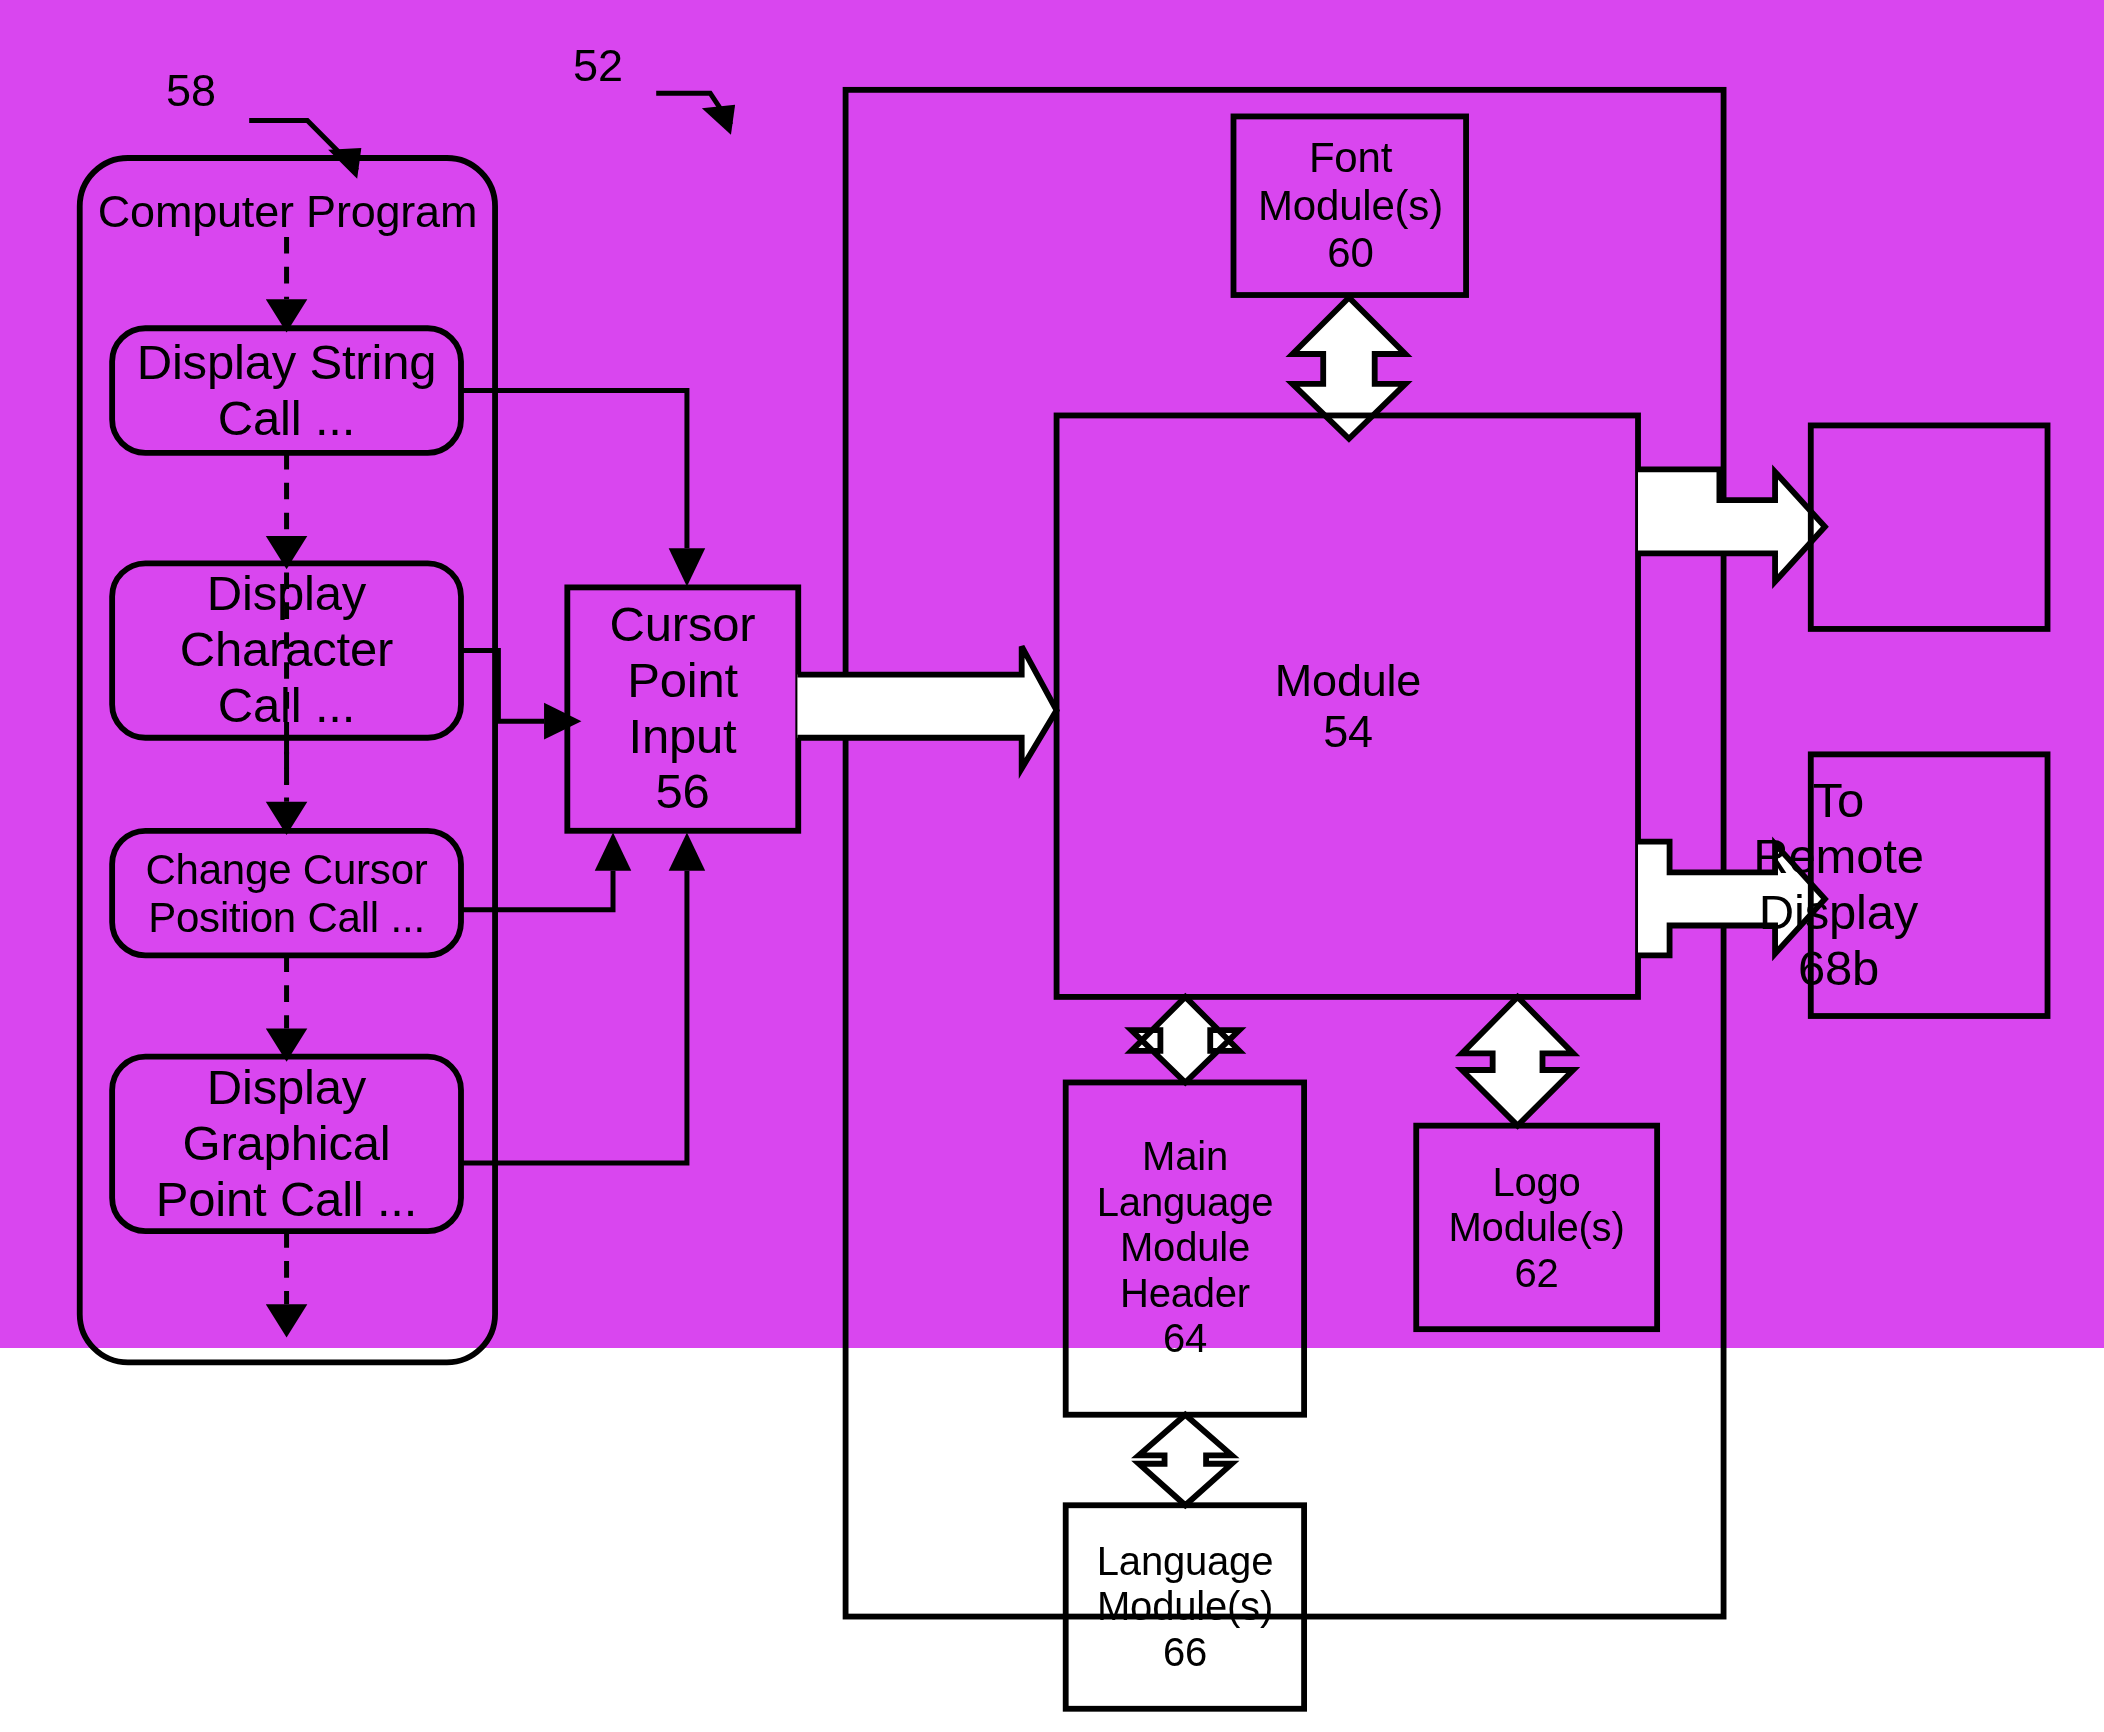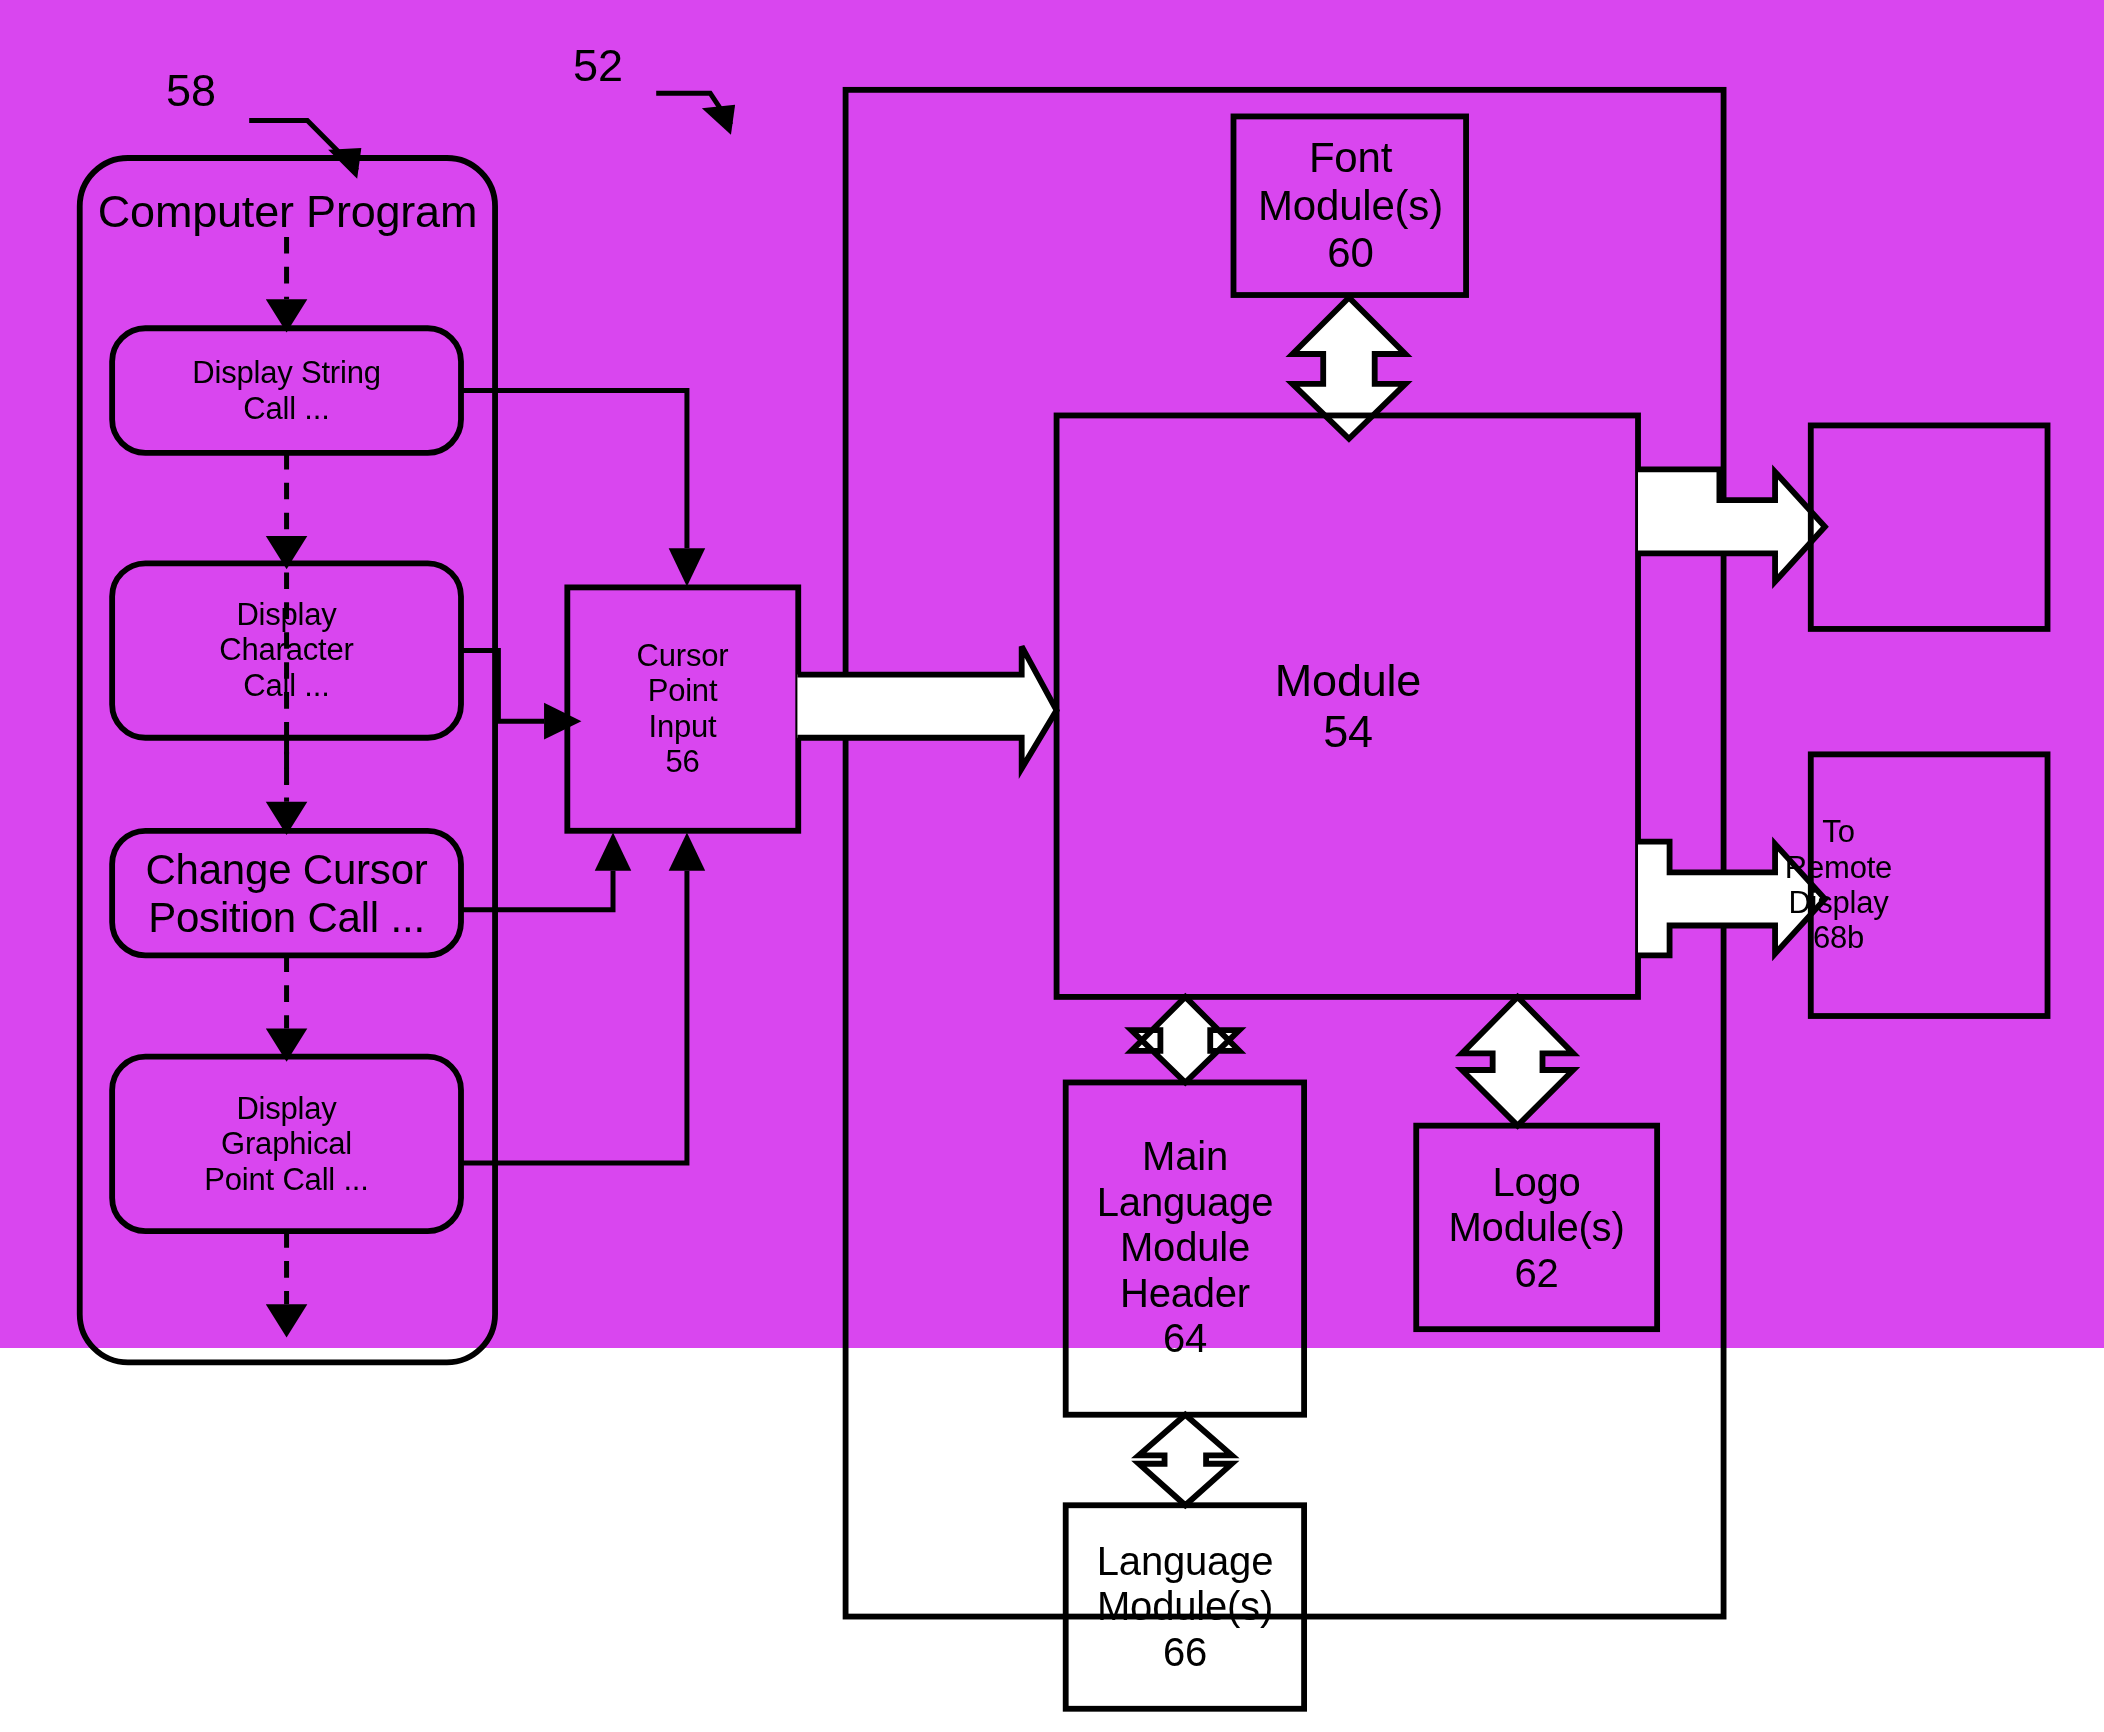--- a/index.html
+++ b/index.html
@@ -42,21 +42,21 @@
   }
   .boxtext span { display: block; white-space: nowrap; }
   .reftag {
     position: absolute;
     color: #000;
     font-family: "Liberation Sans", sans-serif;
     font-size: 45px;
   }
   .f48 { font-size: 40px; }
   .f50 { font-size: 42px; }
-  .f52 { font-size: 31px; justify-content: center; }
+  .f52 { font-size: 49px; justify-content: center; }
   .f54 { font-size: 45px; }
 </style>
 </head>
 <body>
 
 <div id="figure">
 
   <svg class="layer" viewBox="0 0 2533 2086">
 
     <g>

